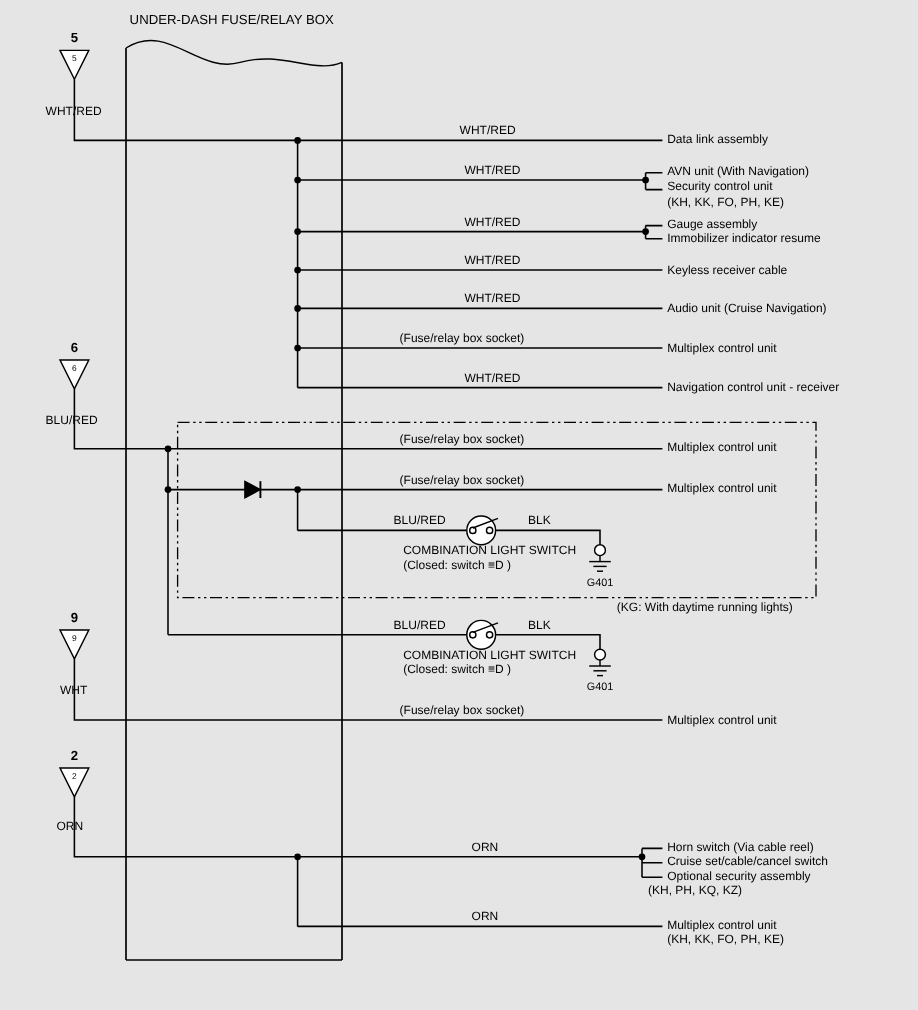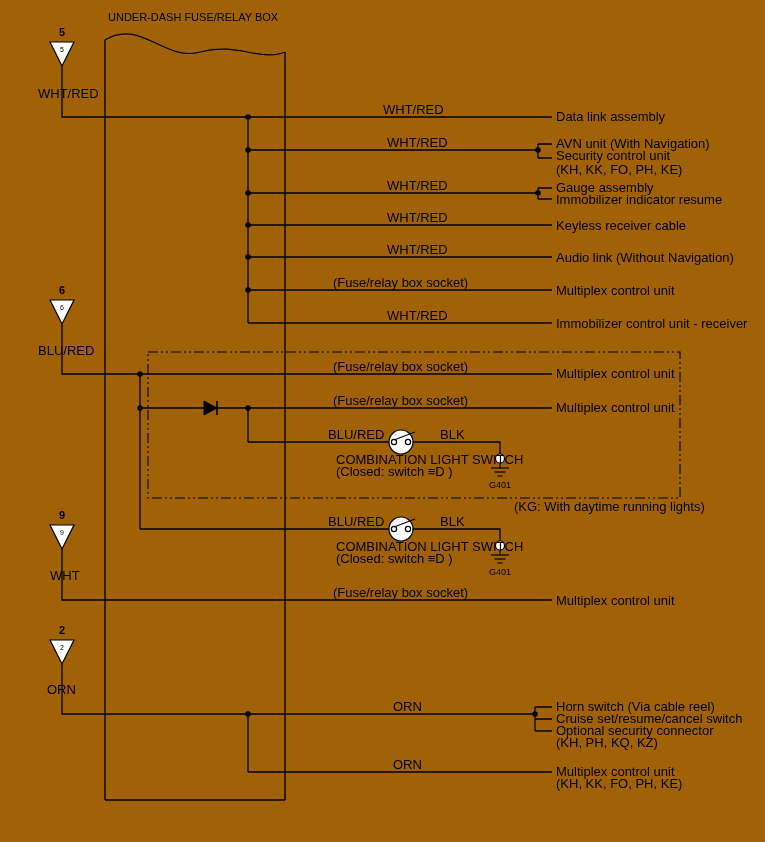--- a/index.html
+++ b/index.html
@@ -1,21 +1,21 @@
 <!DOCTYPE html>
 <html><head>
 <meta charset="utf-8">
 <style>
   html,body{margin:0;padding:0;background:#fff;}
   #canvas{
-    position:relative;width:765px;height:842px;background:#a16207;color:#000;
+    position:relative;width:765px;height:842px;background:#e5e5e5;color:#000;
     font-family:"Liberation Sans","DejaVu Sans",sans-serif;overflow:hidden;
   }
   #gfx{position:absolute;left:0;top:0;}
-  .lbl{position:absolute;font-size:13px;line-height:11px;white-space:nowrap;}
+  .lbl{position:absolute;font-size:10px;line-height:11px;white-space:nowrap;}
   .title{font-size:11px;}
   .cnum{font-size:11px;font-weight:bold;width:16px;text-align:center;}
   .cin{font-size:7px;width:16px;text-align:center;}
   .gnd{font-size:9px;width:26px;text-align:center;}
 </style>
 </head>
 <body>
 
 <div id="canvas">
 
@@ -134,27 +134,27 @@
   <div class="lbl" style="left:556px;top:164px">(KH, KK, FO, PH, KE)</div>
 
   <div class="lbl" style="left:387px;top:180px">WHT/RED</div>
   <div class="lbl" style="left:556px;top:182px">Gauge assembly</div>
   <div class="lbl" style="left:556px;top:194px">Immobilizer indicator resume</div>
 
   <div class="lbl" style="left:387px;top:212px">WHT/RED</div>
   <div class="lbl" style="left:556px;top:220px">Keyless receiver cable</div>
 
   <div class="lbl" style="left:387px;top:244px">WHT/RED</div>
-  <div class="lbl" style="left:556px;top:252px">Audio link (Without Navigation)</div>
+  <div class="lbl" style="left:556px;top:252px">Audio unit (Cruise Navigation)</div>
 
   <div class="lbl" style="left:333px;top:277px">(Fuse/relay box socket)</div>
   <div class="lbl" style="left:556px;top:285px">Multiplex control unit</div>
 
   <div class="lbl" style="left:387px;top:310px">WHT/RED</div>
-  <div class="lbl" style="left:556px;top:318px">Immobilizer control unit - receiver</div>
+  <div class="lbl" style="left:556px;top:318px">Navigation control unit - receiver</div>
 
   <div class="lbl cnum" style="left:54px;top:285px">6</div>
   <div class="lbl cin" style="left:54px;top:302px">6</div>
   <div class="lbl" style="left:38px;top:345px">BLU/RED</div>
 
   <div class="lbl" style="left:333px;top:361px">(Fuse/relay box socket)</div>
   <div class="lbl" style="left:556px;top:368px">Multiplex control unit</div>
 
   <div class="lbl" style="left:333px;top:395px">(Fuse/relay box socket)</div>
   <div class="lbl" style="left:556px;top:402px">Multiplex control unit</div>
@@ -179,21 +179,21 @@
 
   <div class="lbl" style="left:333px;top:587px">(Fuse/relay box socket)</div>
   <div class="lbl" style="left:556px;top:595px">Multiplex control unit</div>
 
   <div class="lbl cnum" style="left:54px;top:625px">2</div>
   <div class="lbl cin" style="left:54px;top:642px">2</div>
   <div class="lbl" style="left:47px;top:684px">ORN</div>
 
   <div class="lbl" style="left:393px;top:701px">ORN</div>
   <div class="lbl" style="left:556px;top:701px">Horn switch (Via cable reel)</div>
-  <div class="lbl" style="left:556px;top:713px">Cruise set/resume/cancel switch</div>
-  <div class="lbl" style="left:556px;top:725px">Optional security connector</div>
-  <div class="lbl" style="left:556px;top:737px">(KH, PH, KQ, KZ)</div>
+  <div class="lbl" style="left:556px;top:713px">Cruise set/cable/cancel switch</div>
+  <div class="lbl" style="left:556px;top:725px">Optional security assembly</div>
+  <div class="lbl" style="left:540px;top:737px">(KH, PH, KQ, KZ)</div>
 
   <div class="lbl" style="left:393px;top:759px">ORN</div>
   <div class="lbl" style="left:556px;top:766px">Multiplex control unit</div>
   <div class="lbl" style="left:556px;top:778px">(KH, KK, FO, PH, KE)</div>
 
 </div>
 
 </body></html>

